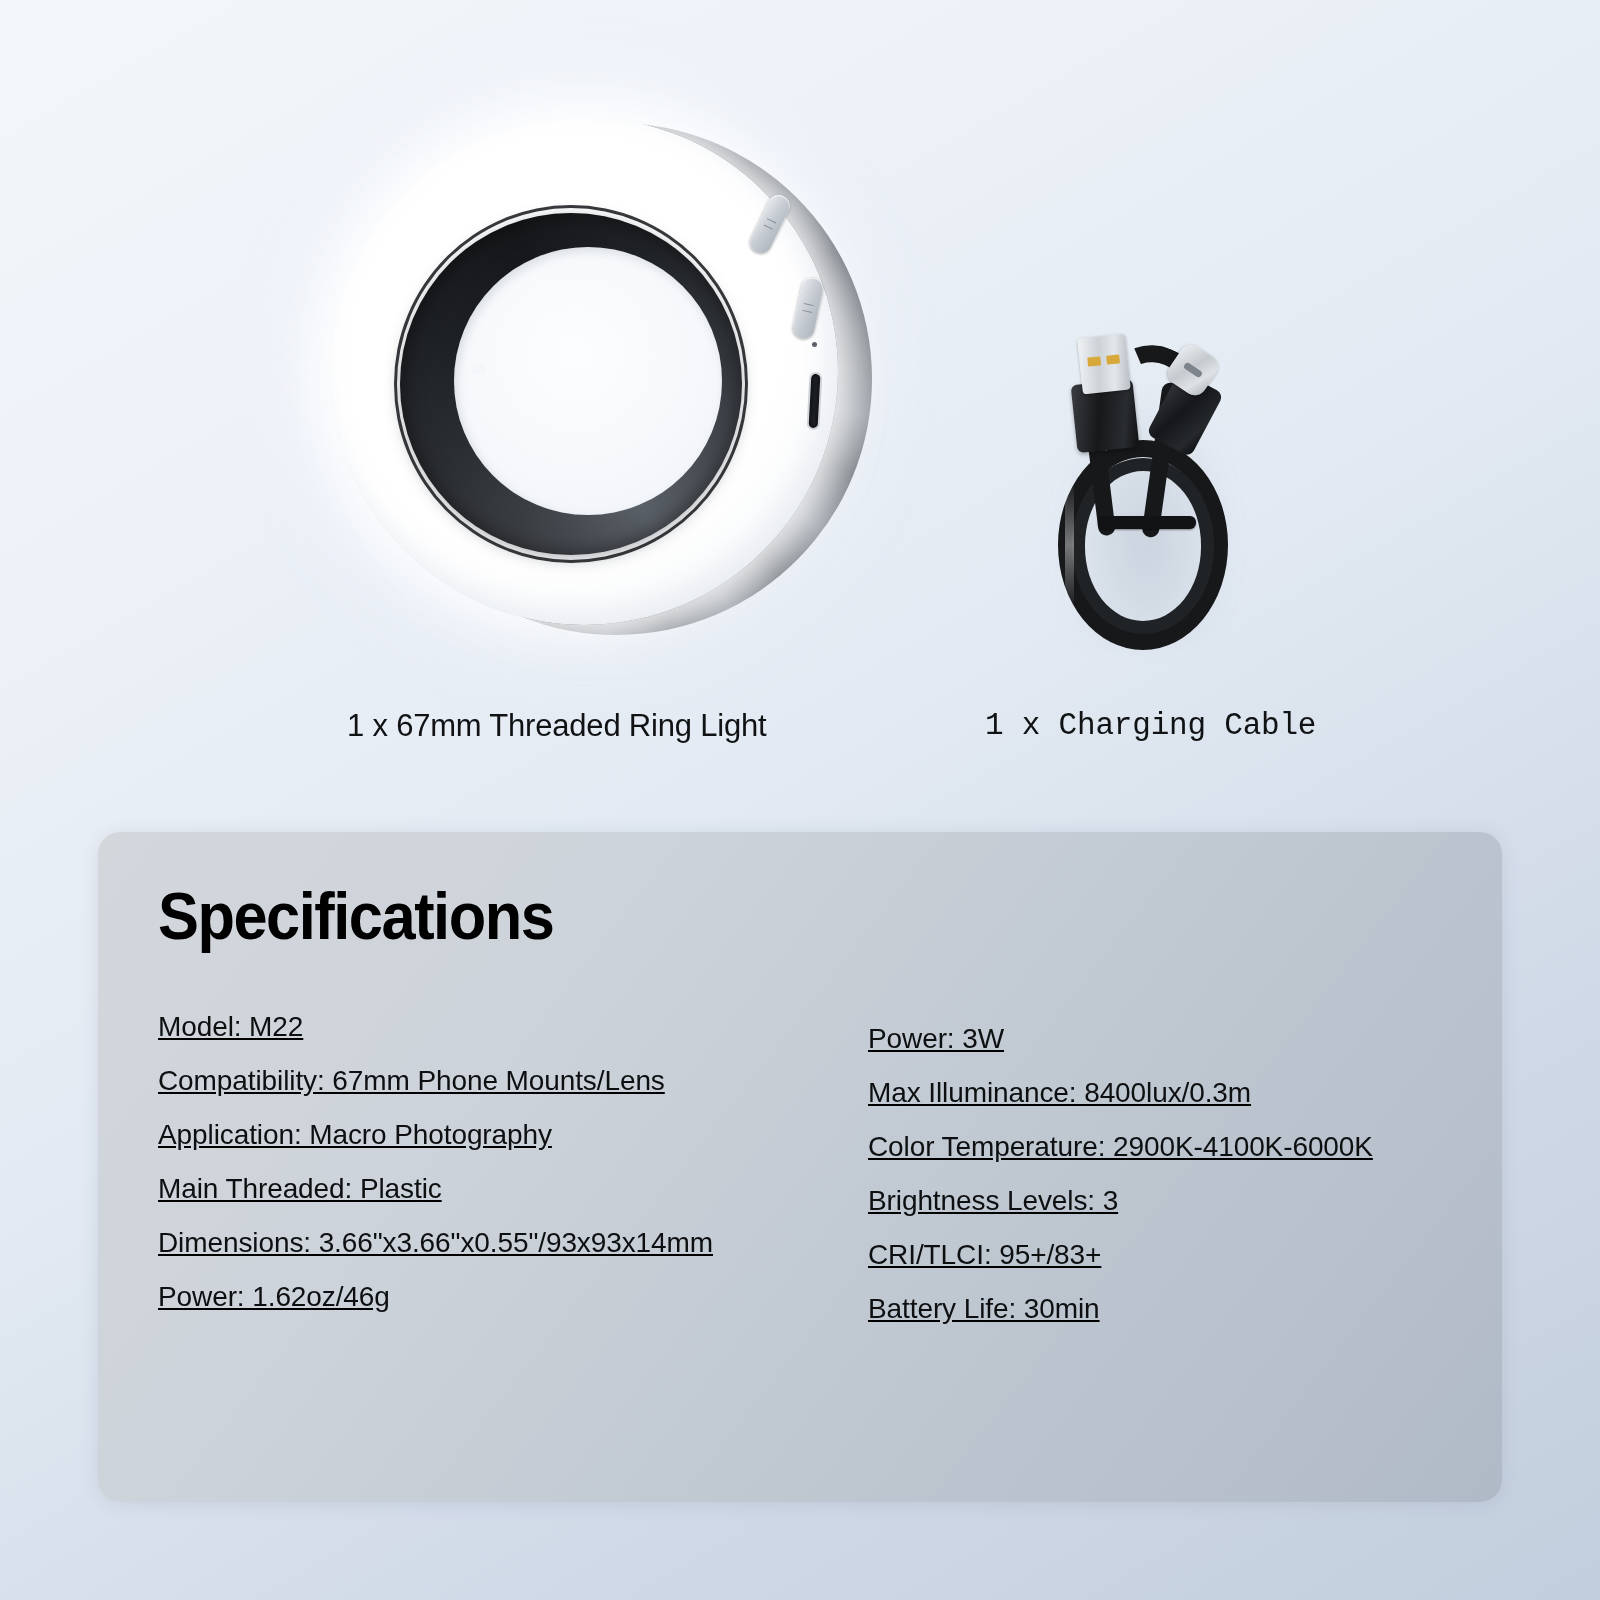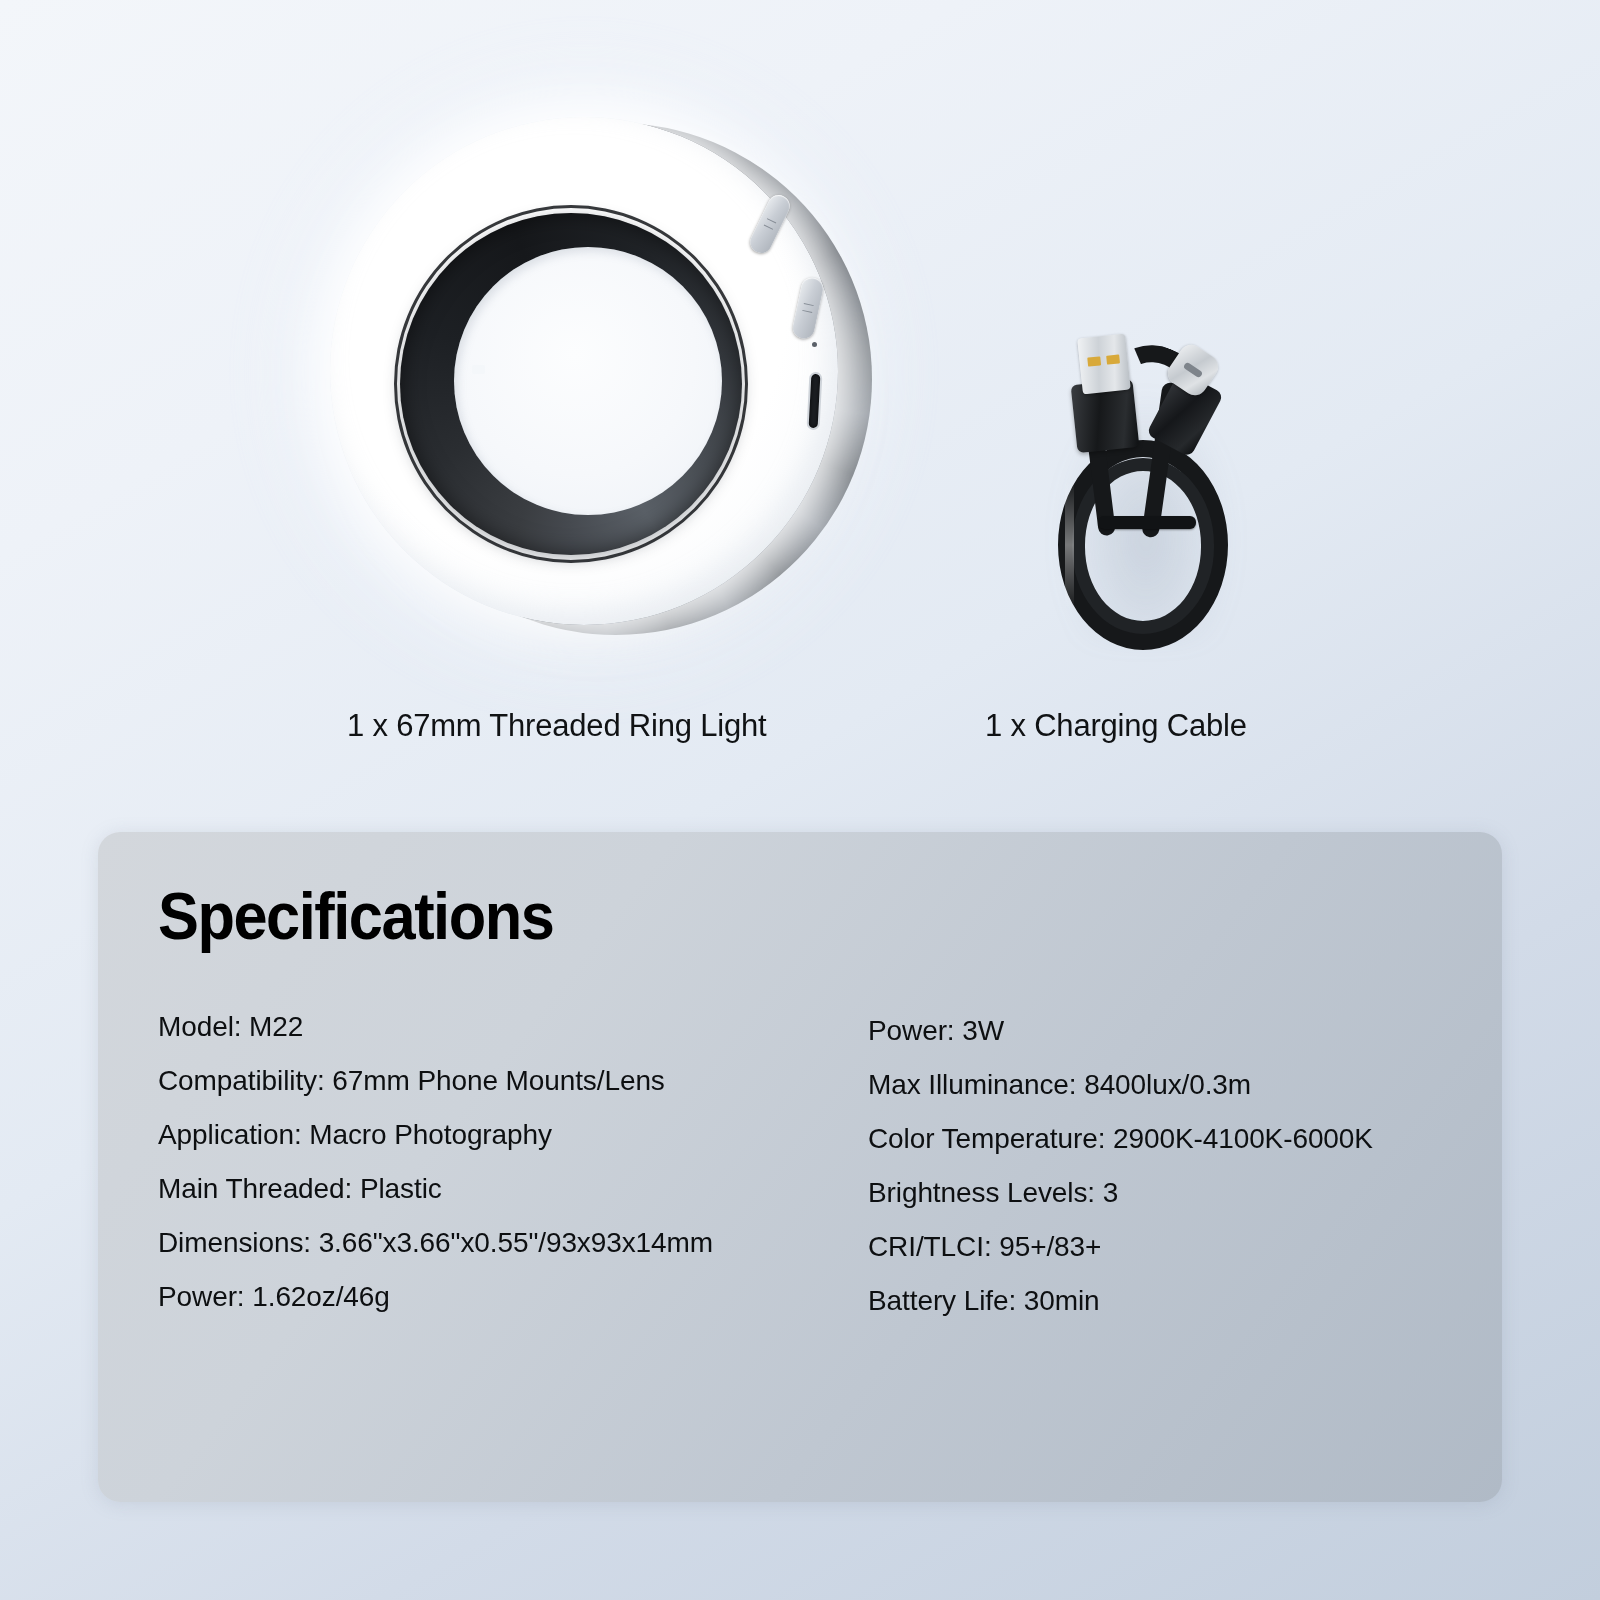--- a/index.html
+++ b/index.html
@@ -183,42 +183,42 @@
     background: linear-gradient(110deg, #35383c 0%, #15171a 45%, #26292c 80%, #0d0f11 100%);
     transform: rotate(28deg);
   }
 
   
   .caption {
     position:absolute; font-size:31px; color:#101214; letter-spacing:-0.2px;
     white-space:nowrap;
   }
   .caption-ring  { left:335px; top:708px; }
-  .caption-cable { left:973px; top:708px; }
+  .caption-cable { left:973px; top:708px;font-family:Liberation Mono, monospace; }
 
   
   .spec-panel {
     position:absolute; left:98px; top:832px; width:1404px; height:670px;
     border-radius:22px;
     background: linear-gradient(128deg, #d3d7dc 0%, #cdd3da 30%, #bfc7d1 62%, #b0bac6 100%);
     box-shadow: 0 2px 18px rgba(120,135,155,0.18);
   }
   .spec-title {
     position:absolute; left:158px; top:878px;
     font-size:66px; font-weight:bold; color:#000;
     letter-spacing:-1.6px;
     font-family: "Liberation Sans Narrow", "Liberation Sans", sans-serif;
     transform: scaleX(0.93); transform-origin: left center;
   }
   .spec-cols {
     position:absolute; left:0; top:1000px; width:1600px;
   }
-  .spec-col { position:absolute; }
+  .spec-col { position:absolute;text-decoration:underline; }
   .spec-col-left  { left:158px; top:0; width:700px; }
-  .spec-col-right { left:868px; top:4px; width:640px; }
+  .spec-col-right { left:868px; top:12px; width:640px; }
   .spec-item {
     font-size:28px; color:#0d0f11; line-height:54px; white-space:nowrap;
     letter-spacing:-0.1px;
   }
 </style>
 </head>
 <body>
 
 <div class="showcase">
 

